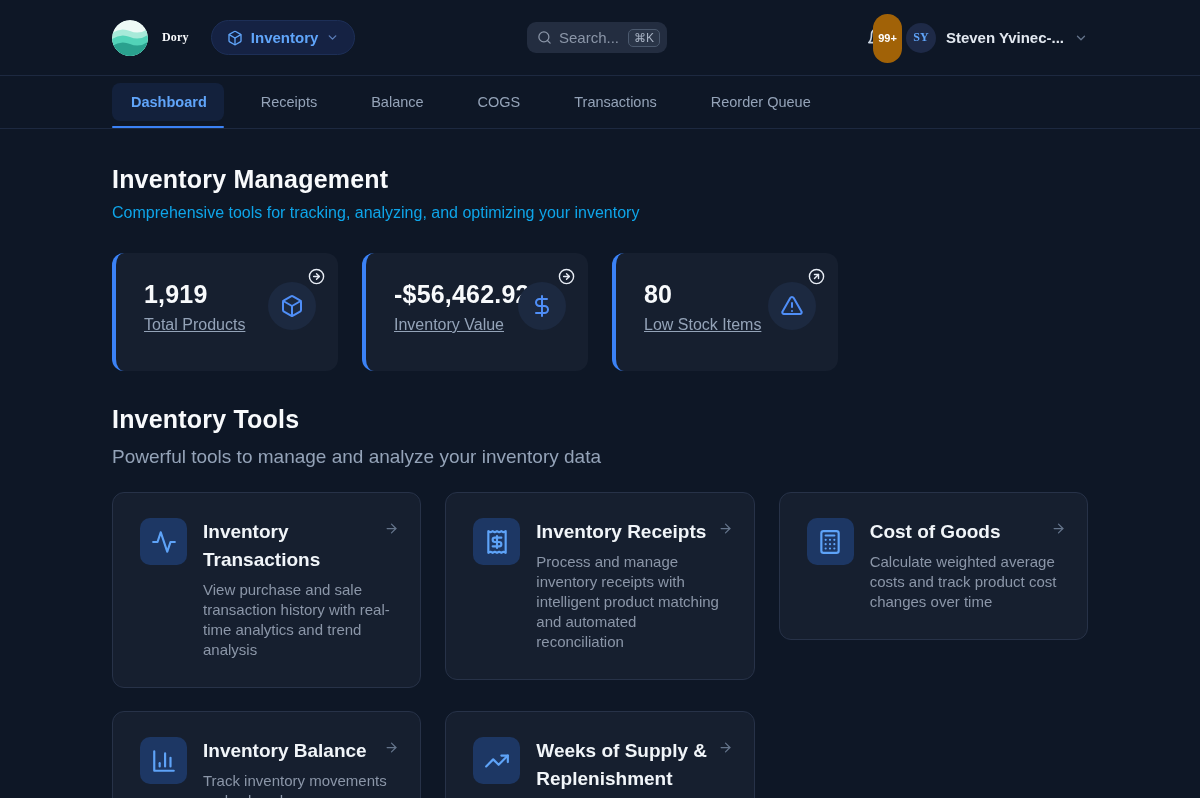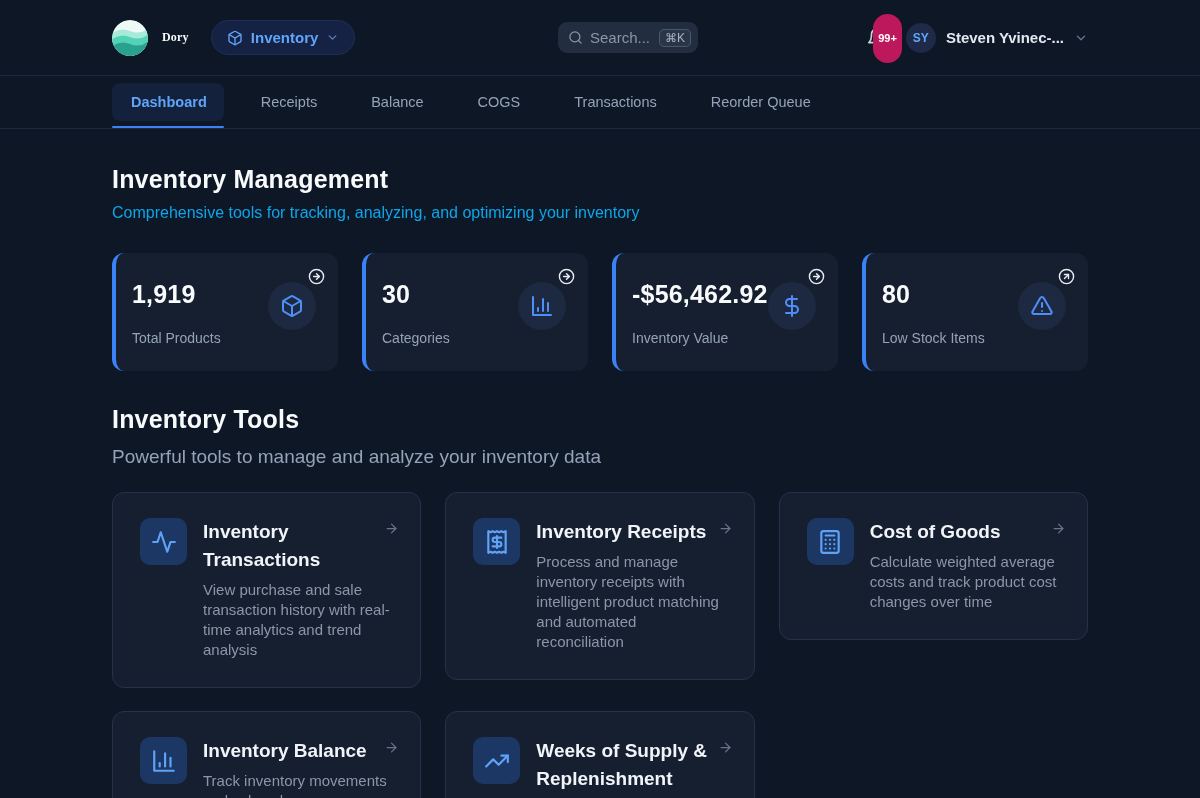--- a/index.html
+++ b/index.html
@@ -31,21 +31,21 @@
     border:1px solid #1d2f57;
     border-radius:999px;
     padding:8px 15px;
     color:#60a5fa;
     font-size:15px; font-weight:600;
     cursor:pointer;
   }
   .app-pill .chev { color:#5b7db8; }
 
   .search-box {
-    position:absolute; left:558px; top:22px;
+    position:absolute; left:527px; top:22px;
     width:140px; height:31px;
     background:#232d40;
     border-radius:9px;
     display:flex; align-items:center; gap:7px;
     padding:0 7px 0 10px;
     color:#8b96a8;
     cursor:text;
   }
   .search-text { font-size:15px; flex:1; white-space:nowrap; }
   .kbd {
@@ -54,31 +54,31 @@
     background:#2a3548;
     border-radius:5px;
     padding:2px 5px;
     line-height:1;
   }
 
   .header-right { margin-left:auto; display:flex; align-items:center; gap:16px; }
   .bell-wrap { position:relative; cursor:pointer; color:#cbd5e1; padding:4px 2px; }
   .badge {
     position:absolute; top:-9px; right:-12px;
-    background:#be185d; color:#fff;
+    background:#a16207; color:#fff;
     font-size:11px; font-weight:700;
     border-radius:999px; padding:18px 5px;
     line-height:1.2;
   }
   .user-menu { display:flex; align-items:center; gap:10px; cursor:pointer; }
   .avatar {
     width:30px; height:30px; border-radius:50%;
     background:#1e2a47; color:#60a5fa;
     font-size:12px; font-weight:700;
-    display:flex; align-items:center; justify-content:center;
+    display:flex; align-items:center; justify-content:center;font-family:Liberation Serif, serif;
   }
   .user-name { font-size:15px; font-weight:600; color:#e2e8f0; }
   .user-menu .chev { color:#64748b; }
 
   
   .nav {
     height:53px;
     border-bottom:1px solid #1d2940;
     padding:0 112px;
     display:flex; align-items:center; gap:20px;
@@ -109,25 +109,25 @@
     display:grid;
     grid-template-columns:repeat(4, 1fr);
     gap:24px;
   }
   .stat-card {
     position:relative;
     height:118px;
     background:#161f2f;
     border-left:4px solid #3b82f6;
     border-radius:12px;
-    padding:27px 20px 0 16px;
+    padding:27px 20px 0 28px;
     cursor:pointer;
   }
   .stat-value { font-size:25px; font-weight:700; color:#f8fafc; letter-spacing:.2px; }
-  .stat-label { margin-top:21px; font-size:14px; color:#94a3b8; }
+  .stat-label { margin-top:7px; font-size:16px; color:#94a3b8;text-decoration:underline; }
   .stat-icon-circle {
     position:absolute; right:22px; top:29px;
     width:48px; height:48px; border-radius:50%;
     background:#1c2940; color:#4f8ef7;
     display:flex; align-items:center; justify-content:center;
   }
   .stat-arrow {
     position:absolute; top:15px; right:13px;
     color:#e8edf5; cursor:pointer;
   }
@@ -262,39 +262,20 @@
       </div>
       <div class="stat-arrow">
         <svg width="17" height="17" viewBox="0 0 24 24" fill="none" stroke="currentColor" stroke-width="2" stroke-linecap="round" stroke-linejoin="round">
             <circle cx="12" cy="12" r="10"></circle>
             <path d="M8 12h8"></path>
             <path d="m12 8 4 4-4 4"></path>
           </svg>
       </div>
     </div>
 
-    <div class="stat-card">
-      <div class="stat-value">30</div>
-      <div class="stat-label">Categories</div>
-      <div class="stat-icon-circle">
-        <svg width="24" height="24" viewBox="0 0 24 24" fill="none" stroke="currentColor" stroke-width="2" stroke-linecap="round" stroke-linejoin="round">
-            <path d="M3 3v18h18"></path>
-            <path d="M18 17V9"></path>
-            <path d="M13 17V5"></path>
-            <path d="M8 17v-3"></path>
-          </svg>
-      </div>
-      <div class="stat-arrow">
-        <svg width="17" height="17" viewBox="0 0 24 24" fill="none" stroke="currentColor" stroke-width="2" stroke-linecap="round" stroke-linejoin="round">
-            <circle cx="12" cy="12" r="10"></circle>
-            <path d="M8 12h8"></path>
-            <path d="m12 8 4 4-4 4"></path>
-          </svg>
-      </div>
-    </div>
 
     <div class="stat-card">
       <div class="stat-value">-$56,462.92</div>
       <div class="stat-label">Inventory Value</div>
       <div class="stat-icon-circle">
         <svg width="24" height="24" viewBox="0 0 24 24" fill="none" stroke="currentColor" stroke-width="2" stroke-linecap="round" stroke-linejoin="round">
             <line x1="12" x2="12" y1="2" y2="22"></line>
             <path d="M17 5H9.5a3.5 3.5 0 0 0 0 7h5a3.5 3.5 0 0 1 0 7H6"></path>
           </svg>
       </div>

